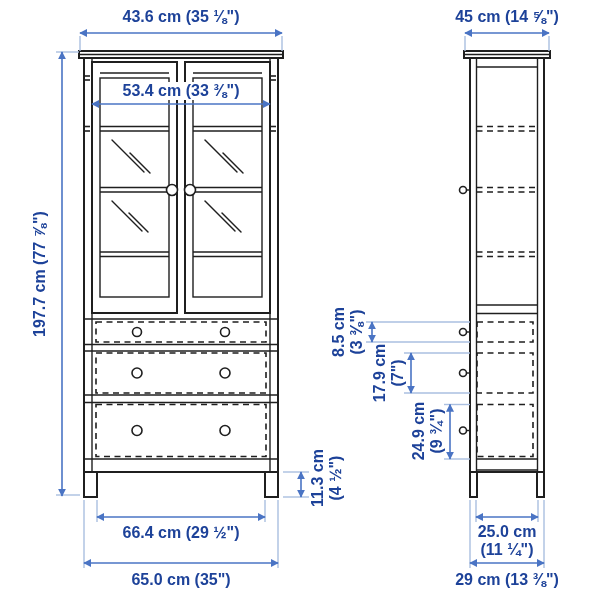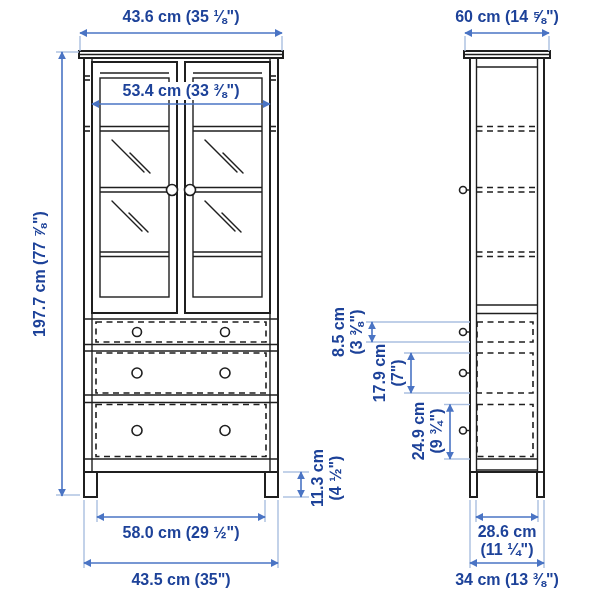--- a/index.html
+++ b/index.html
@@ -247,21 +247,21 @@
 
   <div class="dlabel" style="left:181px;top:91px">
     <span>53.4 cm</span> <span>(33 ⅜")</span>
   </div>
 
   <div class="dlabel rot" style="left:40px;top:274px">
     <span>197.7 cm</span> <span>(77 ⅞")</span>
   </div>
 
   <div class="dlabel" style="left:507px;top:17px">
-    <span>60 cm</span> <span>(14 ⅝")</span>
+    <span>45 cm</span> <span>(14 ⅝")</span>
   </div>
 
   <div class="dlabel rot" style="left:348px;top:332px">
     <span class="ln">8.5 cm</span>
     <span class="ln">(3 ⅜")</span>
   </div>
 
   <div class="dlabel rot" style="left:389px;top:373px">
     <span class="ln">17.9 cm</span>
     <span class="ln">(7")</span>
@@ -271,29 +271,29 @@
     <span class="ln">24.9 cm</span>
     <span class="ln">(9 ¾")</span>
   </div>
 
   <div class="dlabel rot" style="left:327px;top:478px">
     <span class="ln">11.3 cm</span>
     <span class="ln">(4 ½")</span>
   </div>
 
   <div class="dlabel" style="left:181px;top:533px">
-    <span>58.0 cm</span> <span>(29 ½")</span>
+    <span>66.4 cm</span> <span>(29 ½")</span>
   </div>
 
   <div class="dlabel" style="left:181px;top:580px">
-    <span>43.5 cm</span> <span>(35")</span>
+    <span>65.0 cm</span> <span>(35")</span>
   </div>
 
   <div class="dlabel" style="left:507px;top:541px">
-    <span class="ln">28.6 cm</span>
+    <span class="ln">25.0 cm</span>
     <span class="ln">(11 ¼")</span>
   </div>
 
   <div class="dlabel" style="left:507px;top:580px">
-    <span>34 cm</span> <span>(13 ⅜")</span>
+    <span>29 cm</span> <span>(13 ⅜")</span>
   </div>
 
 </div>
 
 </body></html>

